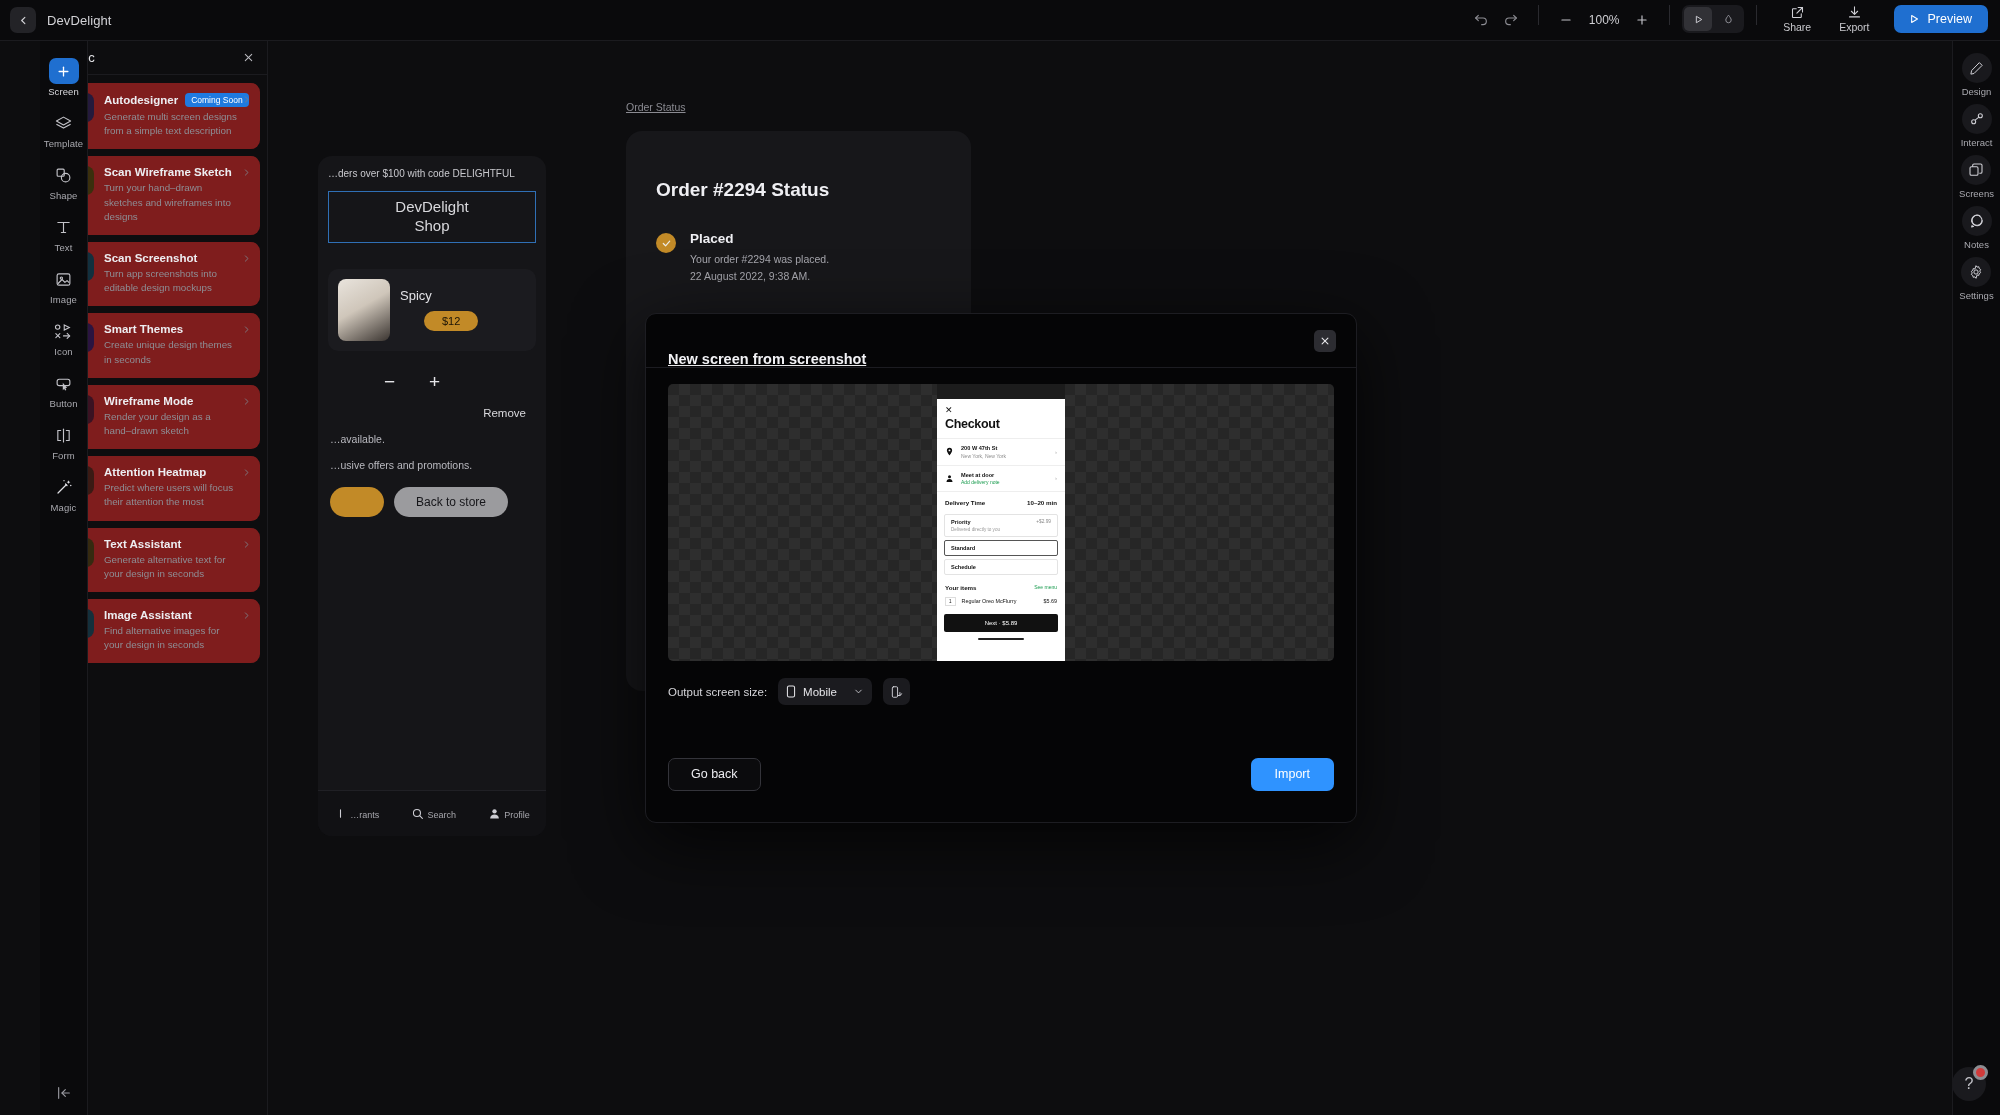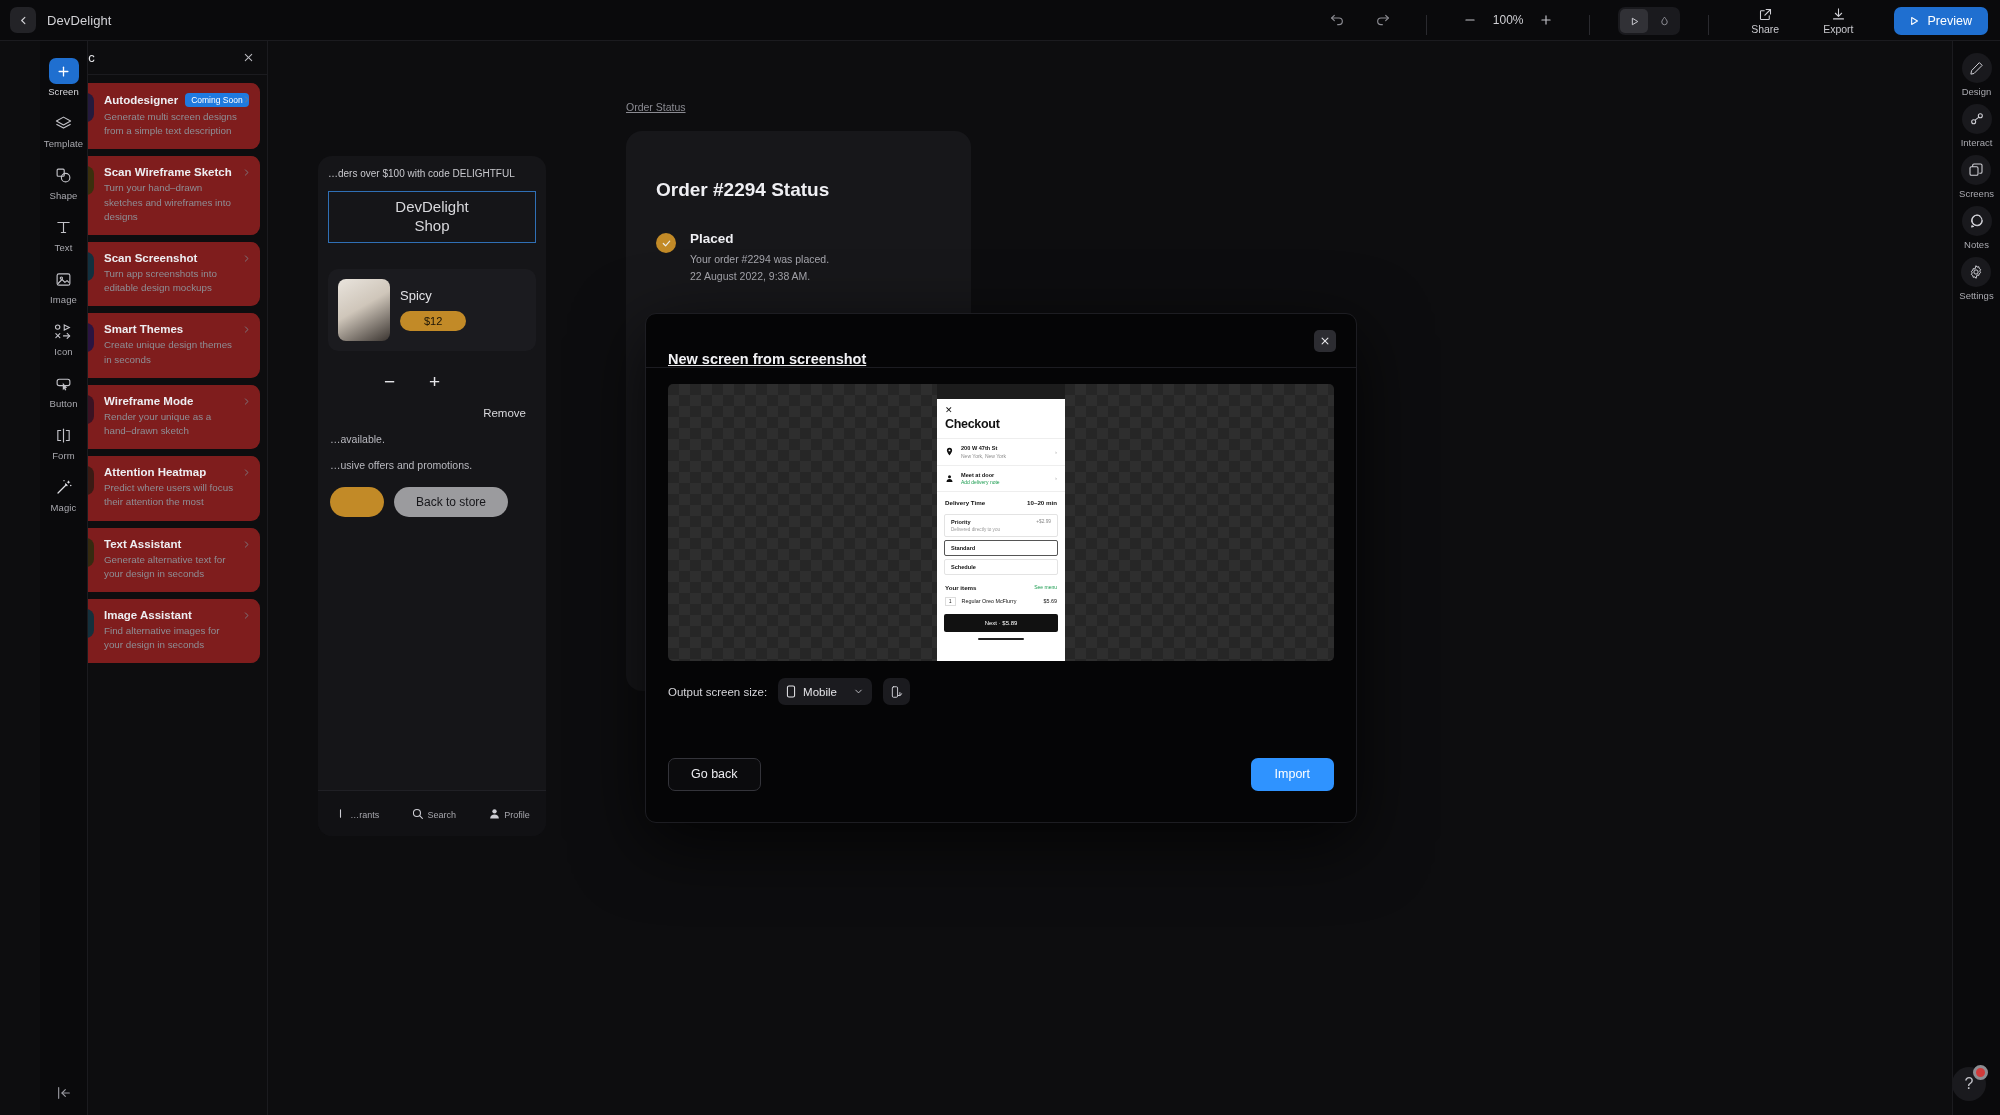--- a/index.html
+++ b/index.html
@@ -21,21 +21,21 @@
     z-index: 40;
   }
   .tb-left { display: flex; align-items: center; gap: 11px; padding-left: 10px; }
   .back-btn {
     width: 26px; height: 26px; border-radius: 7px; background: #232327;
     display: flex; align-items: center; justify-content: center;
     cursor: pointer;
   }
   .proj-title { font-size: 13px; color: #d2d2d6; letter-spacing: .1px; }
   .tb-right {
-    margin-left: auto; display: flex; align-items: flex-end; gap: 16px; padding-right: 12px;
+    margin-left: auto; display: flex; align-items: flex-start; gap: 0; padding-right: 12px;
   }
   .icon-btn {
     width: 30px; height: 30px; display: flex; align-items: center; justify-content: center;
     cursor: pointer; border-radius: 6px;
   }
   .tb-div { width: 1px; height: 20px; background: #2a2a2f; margin: 0 12px; }
   .zoom-group { display: flex; align-items: center; gap: 6px; }
   .zoom-val { font-size: 12px; color: #cfcfd4; min-width: 34px; text-align: center; }
   .seg {
     display: flex; background: #1a1a1e; border-radius: 7px; padding: 2px; gap: 2px;
@@ -128,21 +128,21 @@
   }
   .pa-item {
     margin: 26px 10px 0; background: #1b1b1f; border-radius: 10px;
     display: flex; gap: 10px; padding: 10px; align-items: center;
   }
   .pa-thumb { width: 52px; height: 62px; border-radius: 8px;
     background: linear-gradient(150deg,#e9e4dd 0%,#cfc6ba 45%,#3a3430 100%); flex-shrink: 0; }
   .pa-itname { font-size: 13px; color: #e2e2e6; }
   .pa-price {
     margin-top: 8px; display: inline-block; background: #c28a27; color: #1b1406;
-    font-size: 11px; border-radius: 11px; padding: 4px 24px;
+    font-size: 11px; border-radius: 11px; padding: 4px 18px; margin-left: 24px;
   }
   .pa-qty { display: flex; align-items: center; gap: 34px; margin: 20px 0 0 66px; color: #e4e4e8; font-size: 19px; }
   .pa-remove { text-align: right; padding: 14px 20px 0 0; font-size: 11.5px; color: #d8d8dc; }
   .pa-line { font-size: 10.5px; color: #b9b9bf; padding: 14px 12px 0; }
   .pa-btns { display: flex; gap: 10px; padding: 16px 12px 0; }
   .pa-ghost { width: 54px; height: 30px; border-radius: 15px; background: #c28a27; }
   .pa-back {
     background: #9b9b9e; color: #16161a; font-size: 12px; border-radius: 16px;
     padding: 8px 22px;
   }
@@ -594,21 +594,21 @@
             <rect x="5" y="3" width="14" height="18" rx="2"></rect>
             <rect x="8" y="6.5" width="8" height="4.5" rx="1"></rect>
             <line x1="8" y1="14" x2="16" y2="14"></line>
               <line x1="8" y1="17" x2="16" y2="17"></line>
           </svg>
         </div>
         <div class="mc-body">
           <div class="mc-titlerow">
             <div class="mc-title">Wireframe Mode</div>
           </div>
-          <div class="mc-desc">Render your unique as a hand–drawn sketch</div>
+          <div class="mc-desc">Render your design as a hand–drawn sketch</div>
         </div>
         <div class="mc-chev">
           <svg width="9" height="9" viewBox="0 0 24 24" fill="none" stroke="#7d7d85" stroke-width="2.4" stroke-linecap="round">
             <polyline points="9,5 16,12 9,19"></polyline>
             </svg>
         </div>
       </div>
 
       <div class="magic-card">
         <div class="mc-ico" style="background:#3a1a14">

